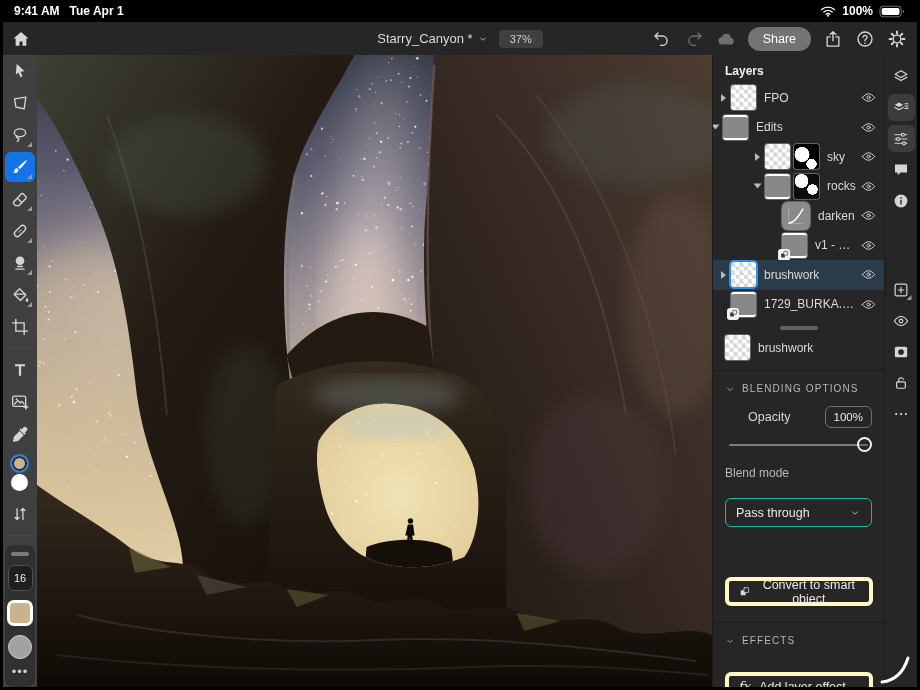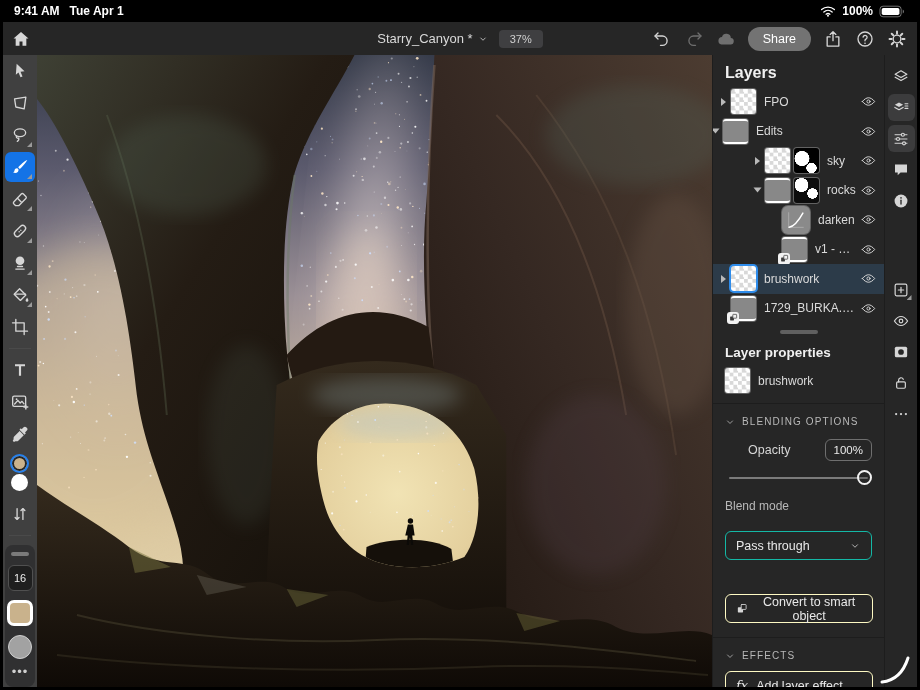--- a/index.html
+++ b/index.html
@@ -50,21 +50,21 @@
     display:flex;align-items:center;justify-content:center;font-size:11px;color:#ececec;}
   .brush-swatch{width:26px;height:26px;border-radius:7px;border:3.5px solid #fff;}
   .opacity-dot{width:24px;height:24px;border-radius:50%;background:#a2a2a2;border:1.5px solid #cfcfcf;}
   .opt-dots{color:#cfcfcf;font-size:13px;letter-spacing:1px;line-height:8px;}
   
   #canvas{position:absolute;left:37px;top:55px;width:675px;height:632px;overflow:hidden;background:#14120f;}
   #canvas svg{display:block;width:100%;height:100%;}
   
   #layers-panel{position:absolute;left:712px;top:55px;width:172px;height:632px;background:#262626;
     border-left:1px solid #1d1d1d;overflow:hidden;}
-  .panel-title{font-size:16px;font-weight:bold;color:#f0f0f0;padding:9px 12px 5px;}
+  .panel-title{font-size:12px;font-weight:bold;color:#f0f0f0;padding:9px 12px 5px;}
   .lrow{position:relative;height:29.5px;display:flex;align-items:center;padding-right:8px;}
   .lrow.selected{background:#2c3b49;}
   .tri{width:0;height:0;border-left:5px solid #b9b9b9;border-top:4px solid transparent;border-bottom:4px solid transparent;
     flex:0 0 auto;margin-right:5px;}
   .tri.open{transform:rotate(90deg);}
   .tri.hidden-tri{visibility:hidden;}
   .thumb{width:25px;height:25px;border-radius:3px;flex:0 0 auto;margin-right:4px;
     box-shadow:0 0 0 1px rgba(255,255,255,.28);background:#888;}
   .thumb.checker{background:repeating-conic-gradient(#ffffff 0% 25%, #d8d8d8 0% 50%) 0 0/8.4px 8.4px;background-color:#fff;}
   .thumb.photo{background:
@@ -92,21 +92,21 @@
   .op-row{display:flex;align-items:center;justify-content:space-between;padding:8px 12px 0;margin-left:23px;}
   .op-label{font-size:12.5px;color:#d6d6d6;}
   .op-value{border:1px solid #6f6f6f;border-radius:6px;padding:4px 8px;font-size:11.5px;color:#e8e8e8;}
   .slider{position:relative;height:18px;margin:8px 16px 2px;}
   .slider .track{position:absolute;left:0;right:0;top:8px;height:2px;background:#7b7b7b;border-radius:1px;}
   .slider .knob{position:absolute;right:-4px;top:1px;width:15px;height:15px;border-radius:50%;
     border:2.5px solid #f2f2f2;background:rgba(38,38,38,.2);}
   .bm-label{font-size:12px;color:#b8b8b8;padding:10px 12px 6px;}
   .dropdown{margin:12px 12px;height:29px;border:1px solid #14b8a6;border-radius:6px;
     display:flex;align-items:center;justify-content:space-between;padding:0 10px;font-size:12.5px;color:#e8e8e8;}
-  .panel-btn{margin:0 12px;height:29px;border:1px solid #fef9c3;border-radius:6px;background:none;color:#e8e8e8;
+  .panel-btn{margin:16px 12px;height:29px;border:4px solid #fef9c3;border-radius:6px;background:none;color:#e8e8e8;
     display:flex;align-items:center;gap:8px;padding:0 10px;font-size:12.5px;font-family:inherit;width:148px;}
   .convert-wrap{padding-top:22px;}
   .fx-glyph{font-family:"DejaVu Serif",serif;font-style:italic;font-size:13px;color:#e8e8e8;}
   .eff-sep{border-top:1px solid #1d1d1d;margin-top:14px;}
   
   #taskbar{position:absolute;left:884px;top:55px;width:33px;height:632px;background:#262626;
     border-left:1px solid #1d1d1d;display:flex;flex-direction:column;align-items:center;padding-top:6px;}
   .tk{position:relative;width:27px;height:27px;margin:2px 0;border-radius:6px;display:flex;align-items:center;justify-content:center;}
   .tk svg{width:18px;height:18px;}
   .tk.active{background:#3c3c3d;}
@@ -1095,21 +1095,20 @@
           <span class="leye">
             <svg width="15" height="11" viewBox="0 0 20 14" class="ic" style="stroke-width:1.3">
               <path d="M1.8 7C4.4 3.6 7.8 2 10 2s5.6 1.6 8.2 5C15.6 10.4 12.2 12 10 12S4.4 10.4 1.8 7Z"></path>
               <circle cx="10" cy="7" r="2.1"></circle>
             </svg>
           </span>
         </div>
       </div>
     <div class="drag-handle"></div>
 
-    <div class="props-title">Layer properties</div>
     <div class="prop-layer">
       <div class="thumb checker"></div>
       <div class="lname">brushwork</div>
     </div>
 
     <div class="sec-head">
       <svg class="ic" width="10" height="10" viewBox="0 0 24 24">
           <path d="M6 9.5 12 15.5 18 9.5"></path>
         </svg>
       <span>BLENDING OPTIONS</span>

